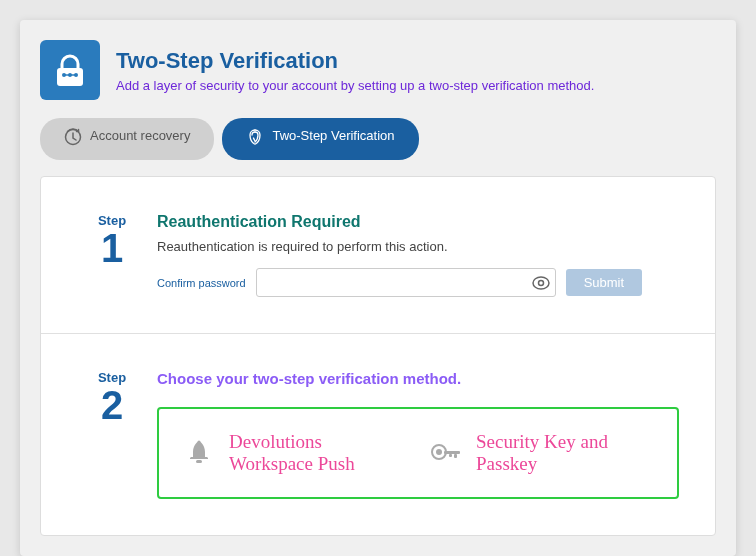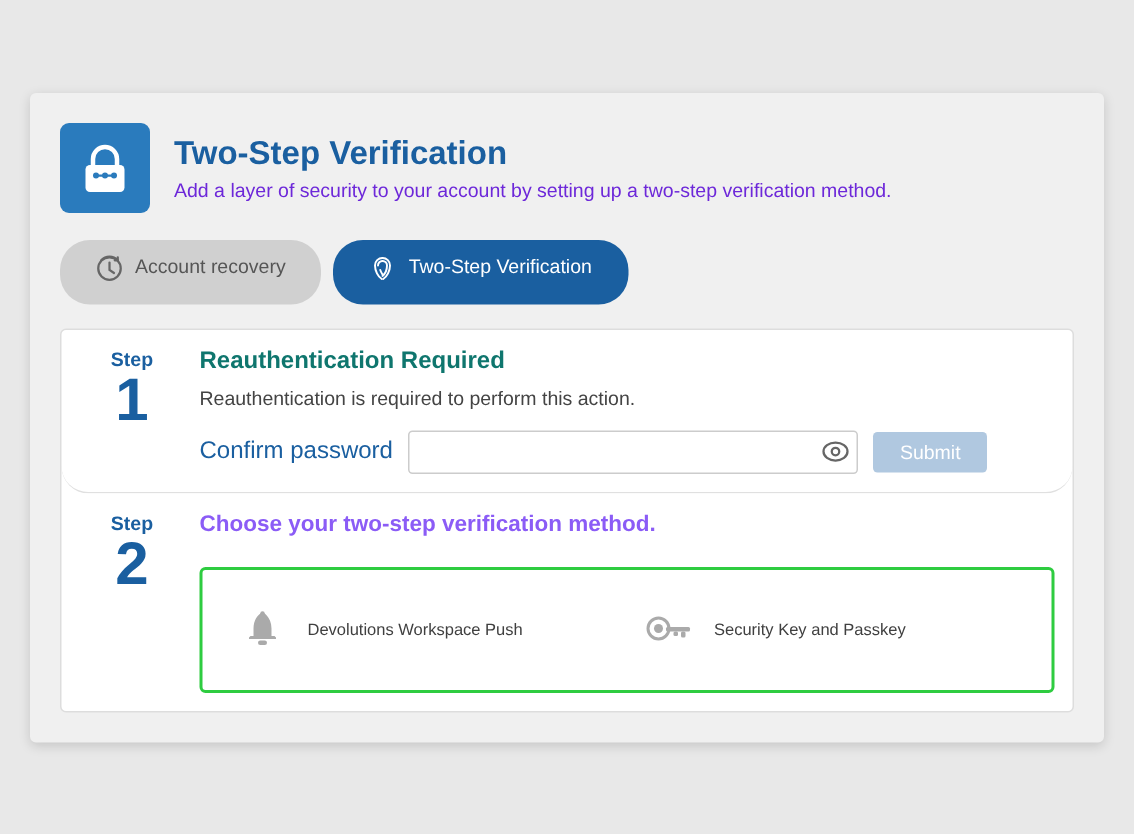--- a/index.html
+++ b/index.html
@@ -78,23 +78,22 @@
     
     .content {
       background: #fff;
       border-radius: 4px;
       border: 1px solid #ddd;
     }
     
     .step-row {
       display: flex;
       border-bottom: 1px solid #e0e0e0;
-      padding: 12px;
+      padding: 36px;
       align-items: flex-start;
-      border-radius: 18px;
     }
     .step-row:last-child {
       border-bottom: none;
     }
     .step-label {
       width: 70px;
       flex-shrink: 0;
       text-align: center;
     }
     .step-label .step-text {
@@ -123,21 +122,21 @@
       color: #444;
       margin-bottom: 14px;
     }
     
     .password-row {
       display: flex;
       align-items: center;
       gap: 10px;
     }
     .password-label {
-      font-size: 16px;
+      font-size: 11px;
       color: #1a5fa0;
       white-space: nowrap;
     }
     .password-input-wrap {
       position: relative;
       flex: 1;
       max-width: 300px;
     }
     .password-input-wrap input {
       width: 100%;
@@ -195,22 +194,23 @@
     }
     .method-icon {
       width: 36px;
       height: 36px;
       display: flex;
       align-items: center;
       justify-content: center;
       flex-shrink: 0;
     }
     .method-label {
-      font-size: 11px;
-      color: #404040;
+      font-size: 19px;
+      color: #ec4899;
+      font-family: Liberation Serif, serif;
     }
   </style>
 </head>
 <body>
 
 <div class="container">
 
   <div class="header">
     <div class="lock-icon-wrap">
       <svg width="38" height="38" viewBox="0 0 38 38" fill="none" xmlns="http://www.w3.org/2000/svg">

